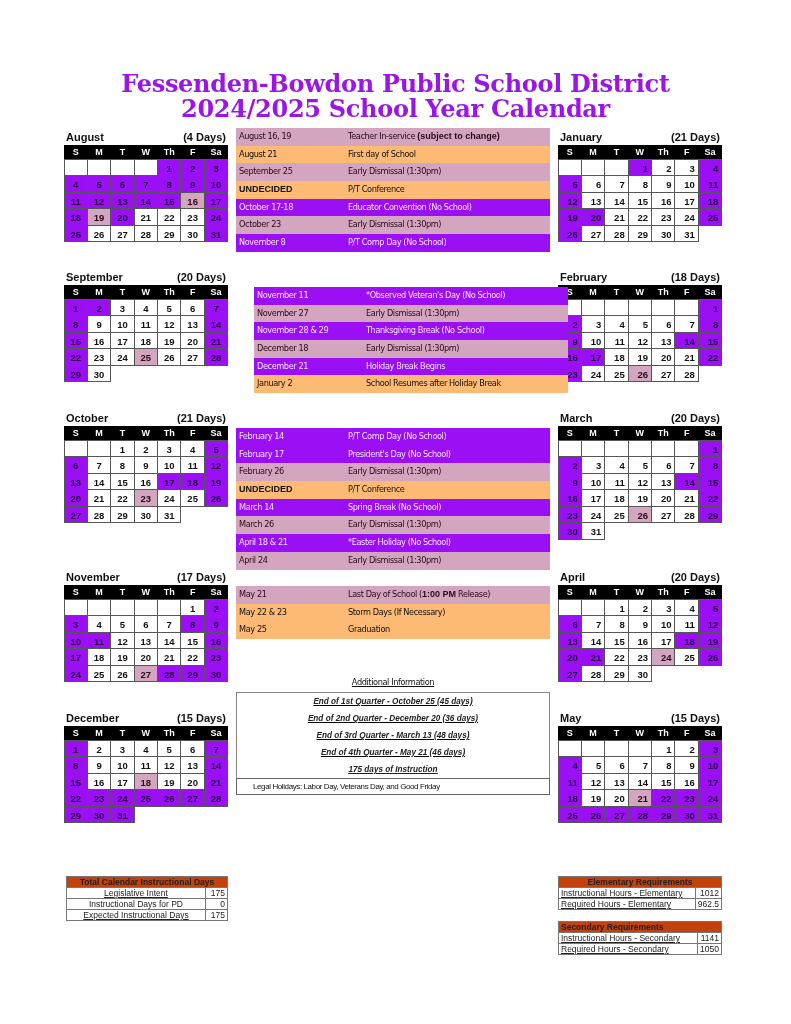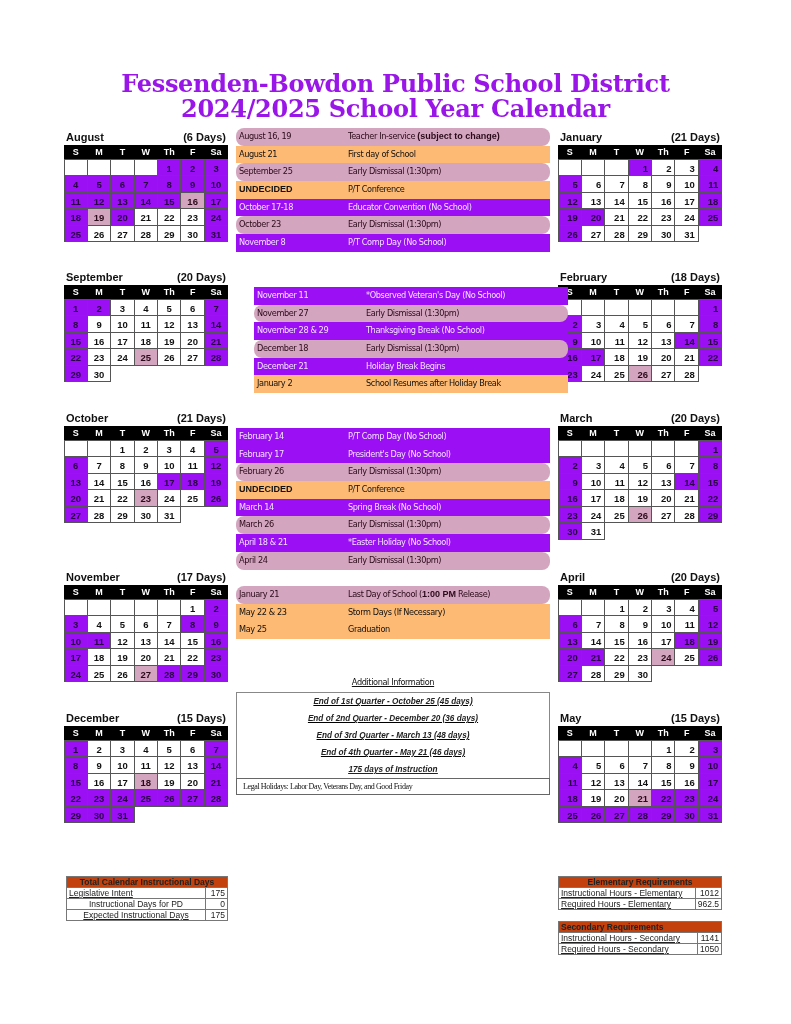--- a/index.html
+++ b/index.html
@@ -17,47 +17,47 @@
   .day.blankbox { background: #fff; }
   .day.p { background: #9b0ff5; color: #2a0044; }
   .day.k { background: #d4a5bf; color: #2a0a1a; }
   .cal.right .day { text-align: right; padding-right: 3px; }
 
   .events { position: absolute; left: 236px; width: 314px; font-family: "DejaVu Sans", sans-serif; }
   .ev { display: flex; height: 17.7px; line-height: 17.7px; font-size: 8.2px; color: #111; letter-spacing: -0.4px; }
   .ev .d { width: 112px; padding-left: 3px; white-space: nowrap; }
   .ev .t { flex: 1; white-space: nowrap; }
   .ev.p { background: #9b0ff5; color: #f3e2ff; }
-  .ev.k { background: #d4a5bf; color: #2a0a1a; border-radius: 8px; }
+  .ev.k { background: #d4a5bf; color: #2a0a1a; }
   .ev.w { background: #fdba74; }
   .ev .d.bold { font-weight: bold; font-family: "Liberation Sans", sans-serif; font-size: 9px; letter-spacing: 0; }
   .ev b { font-family: "Liberation Sans", sans-serif; font-weight: bold; font-size: 9px; letter-spacing: 0; }
 
   .addl-title { position: absolute; left: 236px; width: 314px; top: 677px; text-align: center; font-family: "DejaVu Sans", sans-serif; font-size: 8.2px; text-decoration: underline; color: #111; letter-spacing: -0.4px; }
   .addl-box { position: absolute; left: 236px; top: 692px; width: 314px; height: 87px; border: 1px solid #888; text-decoration: underline; }
   .addl-line { text-align: center; font-style: italic; font-weight: bold; font-size: 8.2px; height: 17px; line-height: 17px; color: #222; }
   .addl-line.u { text-decoration: underline; }
-  .legal { position: absolute; left: 236px; top: 778px; width: 314px; height: 17px; border: 1px solid #666; font-family: Liberation Serif, serif; font-size: 8px; line-height: 15px; padding-left: 6px; letter-spacing: -0.4px; color: #111; }
+  .legal { position: absolute; left: 236px; top: 778px; width: 314px; height: 17px; border: 1px solid #666; font-family: Liberation Sans, sans-serif; font-size: 8px; line-height: 15px; padding-left: 16px; letter-spacing: -0.4px; color: #111; }
 
   .stat-table { position: absolute; border-collapse: collapse; font-family: "Liberation Sans", sans-serif; font-size: 8.5px; color: #222; }
   .stat-table td { border: 1px solid #777; height: 10.5px; line-height: 10px; padding: 0 2px; }
   .stat-table .hdr td { background: #c2410c; font-weight: bold; text-align: center; }
   .stat-table .lab { text-decoration: underline; }
   .stat-table .val { text-align: right; }
 </style>
 </head>
 <body>
 
 <div class="title t1">Fessenden-Bowdon Public School District</div>
 <div class="title t2">2024/2025 School Year Calendar</div>
 
 <div class="cal" style="left:64px; top:129px;">
     <div class="cal-head">
       <span>August</span>
-      <span>(6 Days)</span>
+      <span>(4 Days)</span>
     </div>
     <div class="cal-grid">
       <div class="dow">S</div>
       <div class="dow">M</div>
       <div class="dow">T</div>
       <div class="dow">W</div>
       <div class="dow">Th</div>
       <div class="dow">F</div>
       <div class="dow">Sa</div>
       <div class="day blankbox"></div>
@@ -641,21 +641,21 @@
       <div class="d">April 18 &amp; 21</div>
       <div class="t"><span>*Easter Holiday (No School)</span></div>
     </div>
     <div class="ev k">
       <div class="d">April 24</div>
       <div class="t"><span>Early Dismissal (1:30pm)</span></div>
     </div>
   </div>
 <div class="events" style="top:586px;">
     <div class="ev k">
-      <div class="d">January 21</div>
+      <div class="d">May 21</div>
       <div class="t"><span>Last Day of School (</span><b>1:00 PM</b><span> Release)</span></div>
     </div>
     <div class="ev w">
       <div class="d">May 22 &amp; 23</div>
       <div class="t"><span>Storm Days (If Necessary)</span></div>
     </div>
     <div class="ev w">
       <div class="d">May 25</div>
       <div class="t"><span>Graduation</span></div>
     </div>
@@ -670,21 +670,21 @@
   <div class="addl-line u">175 days of Instruction</div>
 </div>
 <div class="legal">Legal Holidays: Labor Day, Veterans Day, and Good Friday</div>
 
 <table class="stat-table" style="left:66px; top:876px; width:162px;">
   <tbody>
       <tr class="hdr">
         <td colspan="2">Total Calendar Instructional Days</td>
       </tr>
   <tr>
-    <td class="lab" style="text-align:left;">Legislative Intent</td>
+    <td class="lab" style="text-align:center;">Legislative Intent</td>
     <td class="val" style="width:22px;">175</td>
   </tr>
   <tr>
     <td style="text-align:center;">Instructional Days for PD</td>
     <td class="val">0</td>
   </tr>
   <tr>
     <td class="lab" style="text-align:center;">Expected Instructional Days</td>
     <td class="val">175</td>
   </tr>

